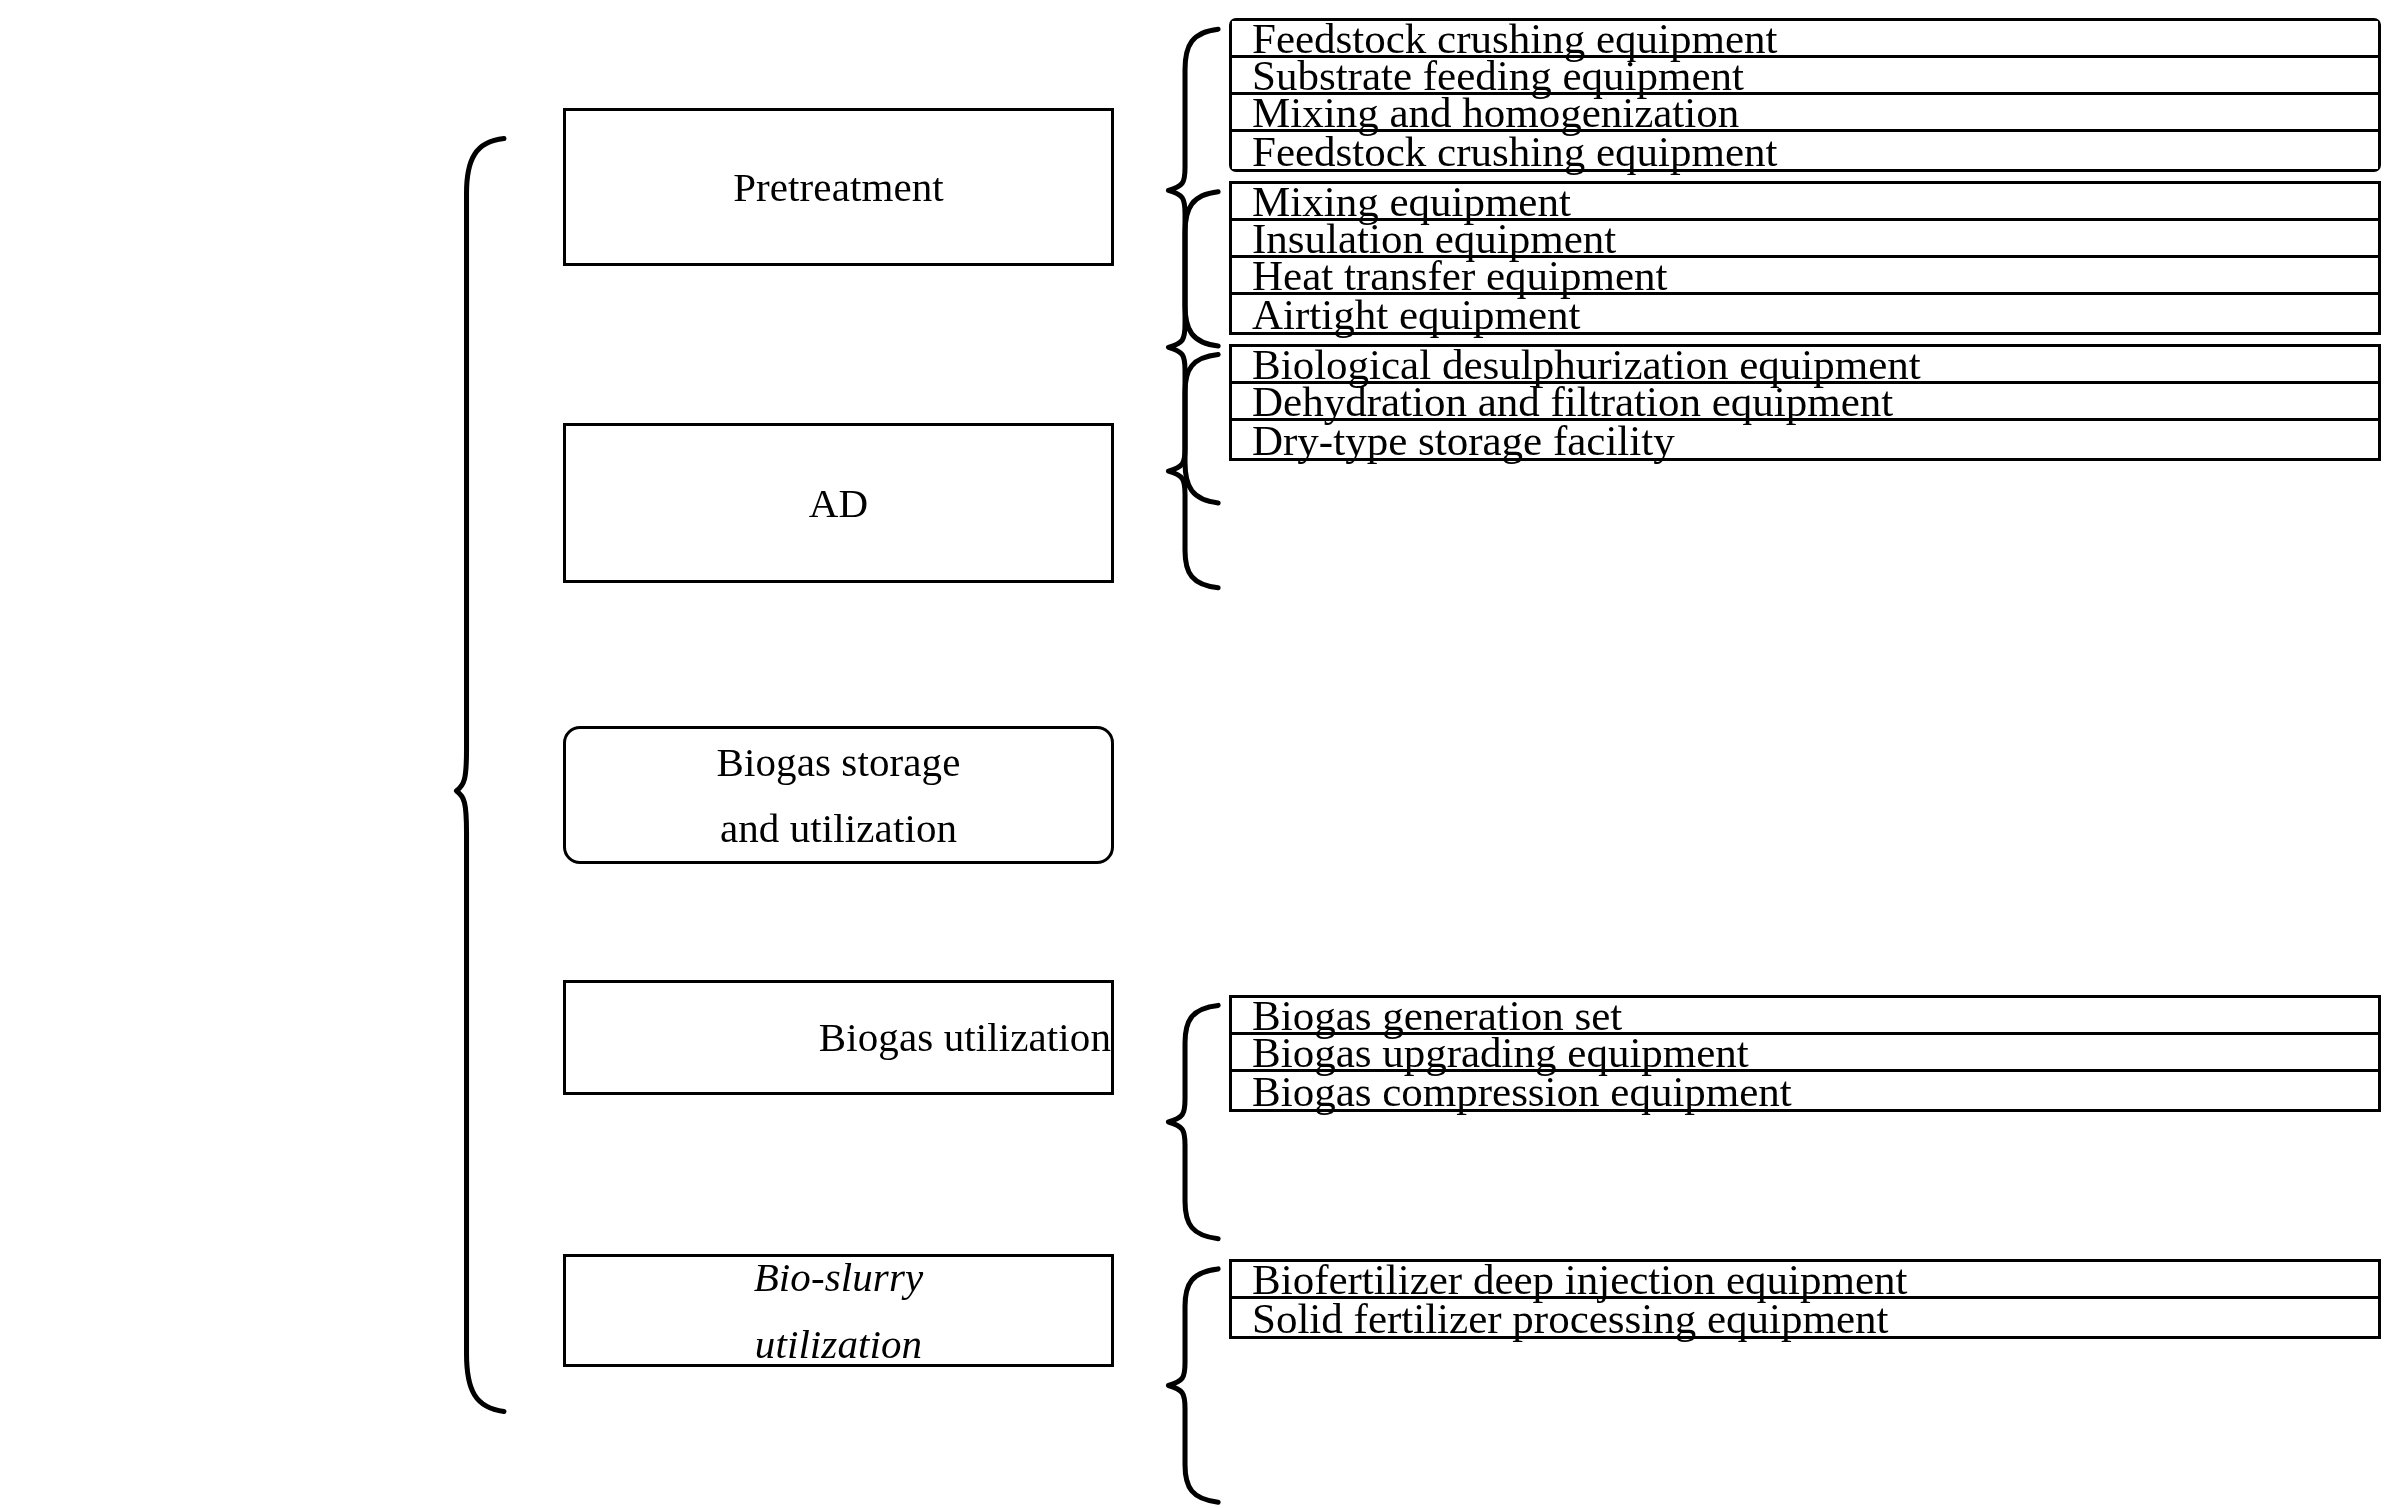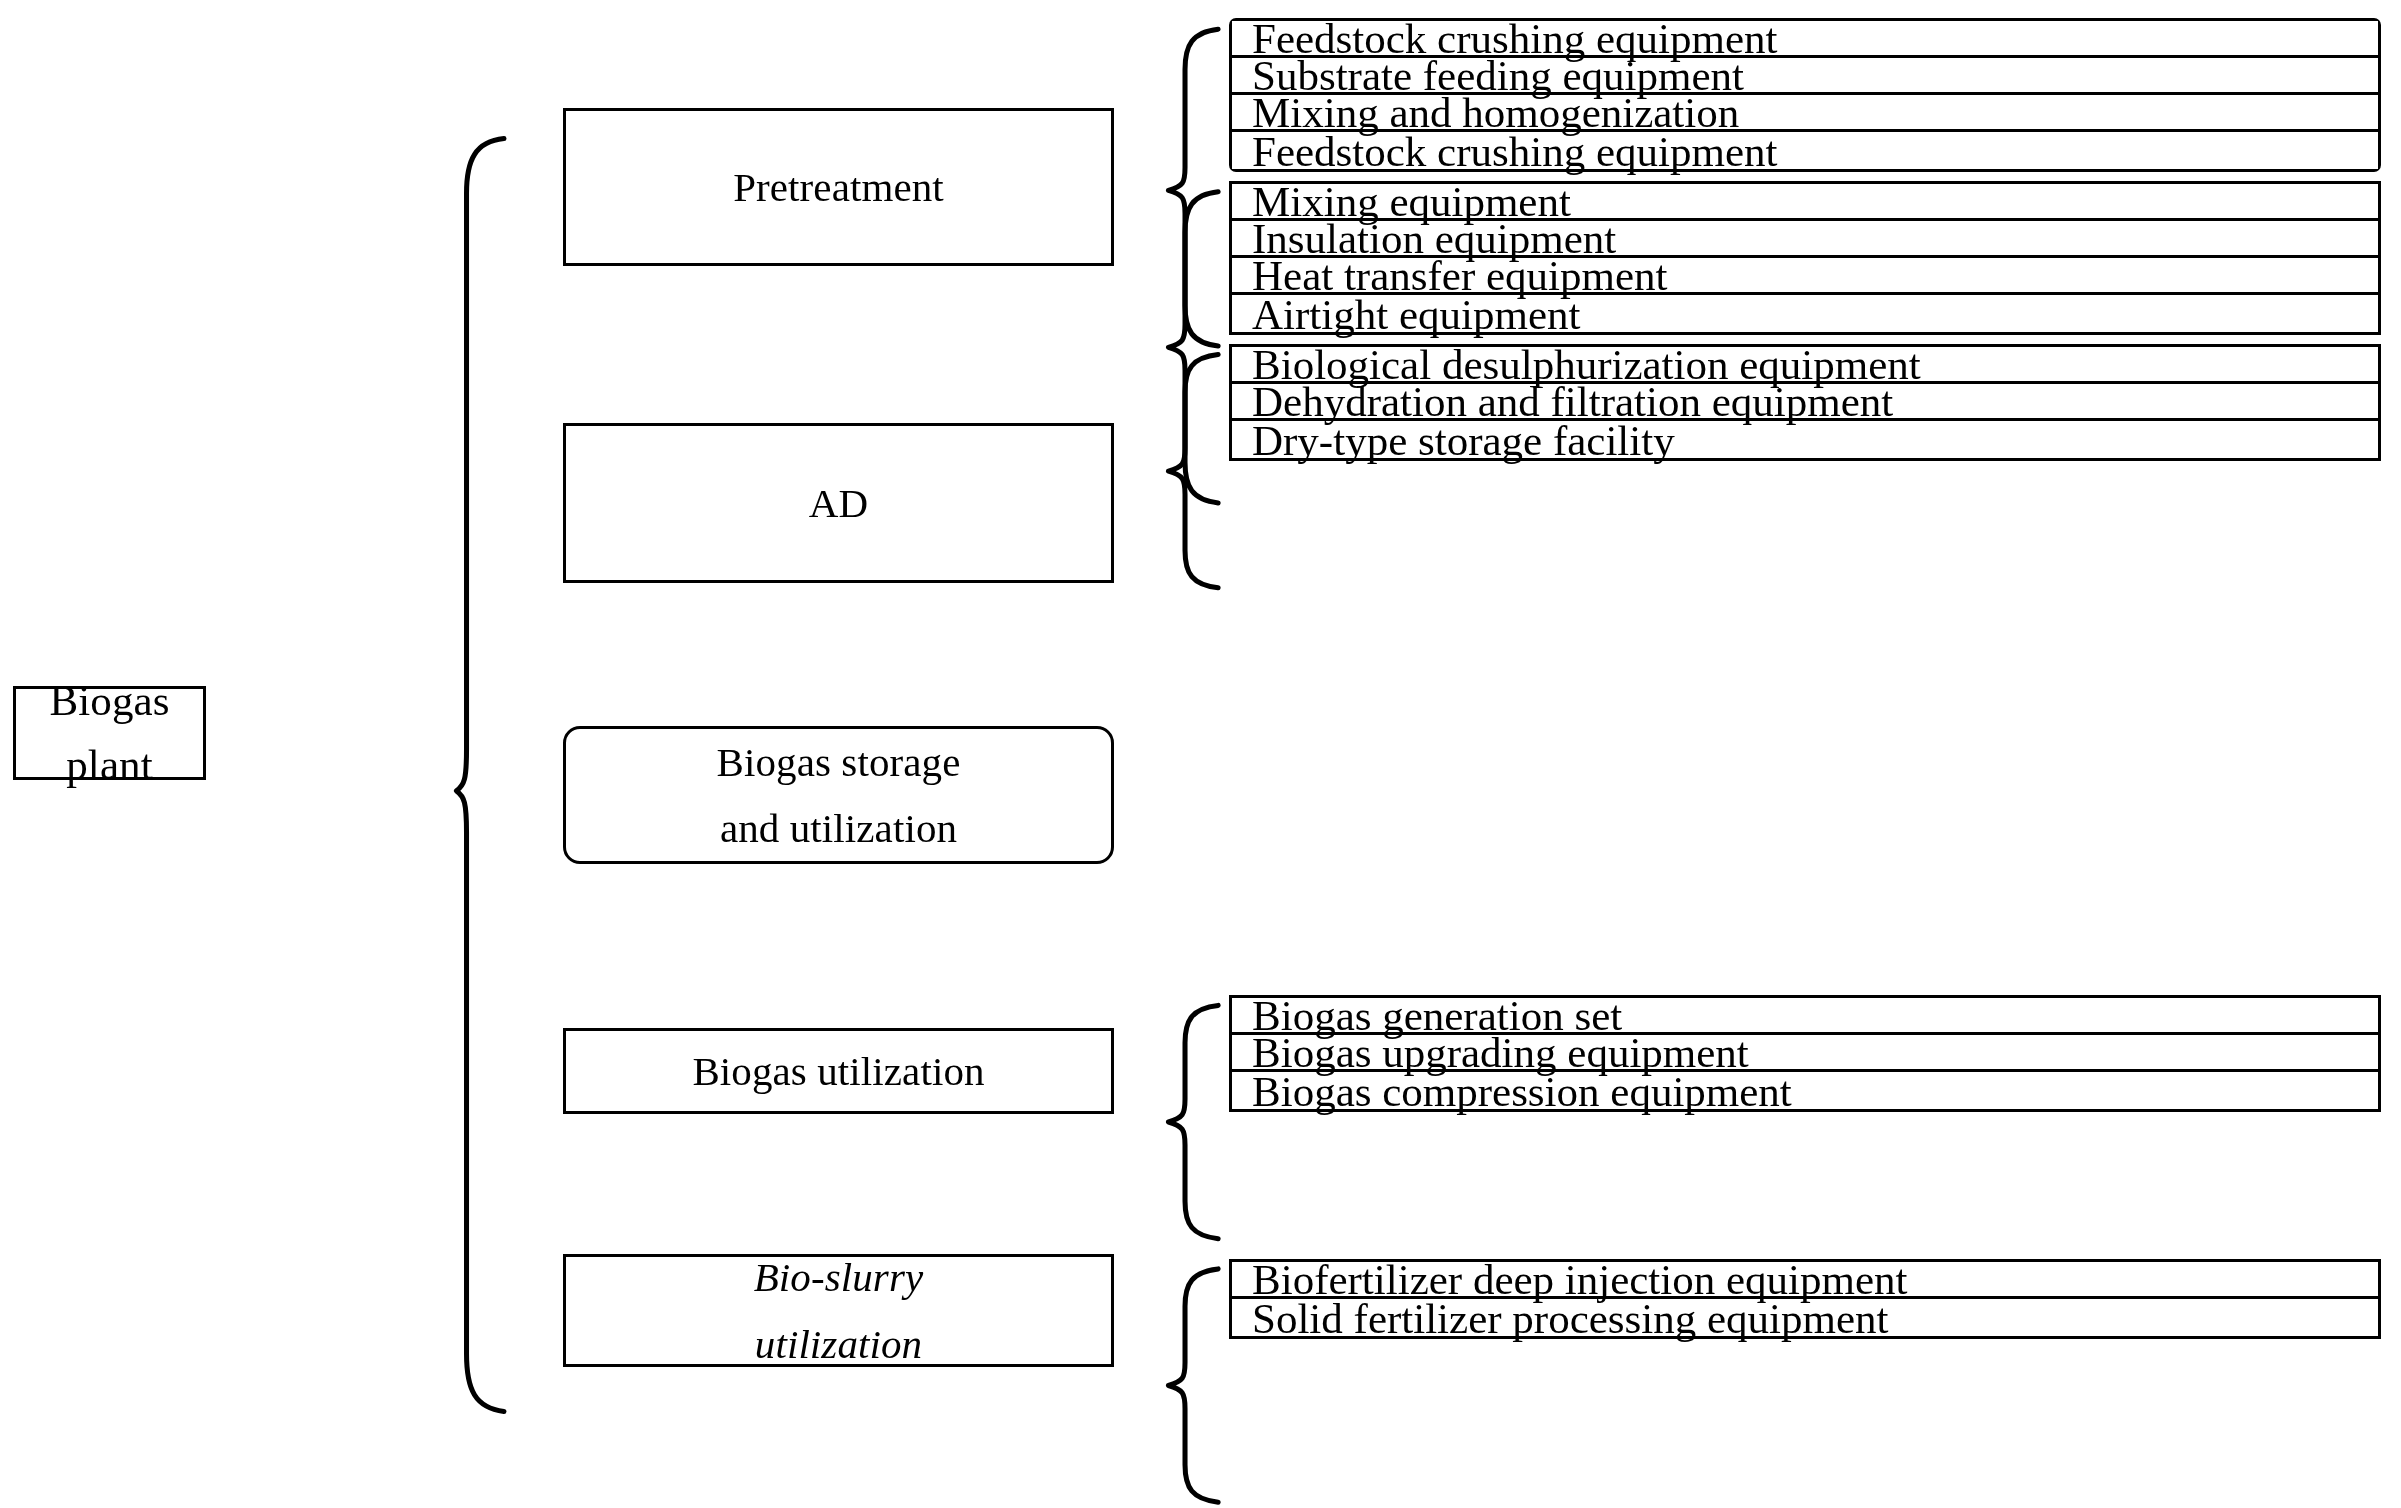--- a/index.html
+++ b/index.html
@@ -95,39 +95,35 @@
     stroke: #000000;
     stroke-linecap: round;
     stroke-linejoin: round;
   }
 </style>
 </head>
 <body>
 
 <div id="canvas">
 
-  <div class="node" id="root-node">
-    <span class="ln">Biogas</span>
-    <span class="ln">plant</span>
-  </div>
 
   <div class="node stage-node" style="top:108px;height:158px;">
     <span class="ln">Pretreatment</span>
   </div>
 
   <div class="node stage-node" style="top:423px;height:160px;">
     <span class="ln">AD</span>
   </div>
 
   <div class="node stage-node two-line" style="top:726px;height:138px;border-radius:17px;">
     <span class="ln">Biogas storage</span>
     <span class="ln">and utilization</span>
   </div>
 
-  <div class="node stage-node" style="top:1028px;height:86px;">
+  <div class="node stage-node" style="top:980px;height:115px;align-items:flex-end;">
     <span class="ln">Biogas utilization</span>
   </div>
 
   <div class="node stage-node two-line" style="top:1254px;height:113px;font-style:italic;">
     <span class="ln">Bio-slurry</span>
     <span class="ln">utilization</span>
   </div>
 
   <div class="item-group" style="top:18px;border-radius:7px;">
     <div class="item-row">

